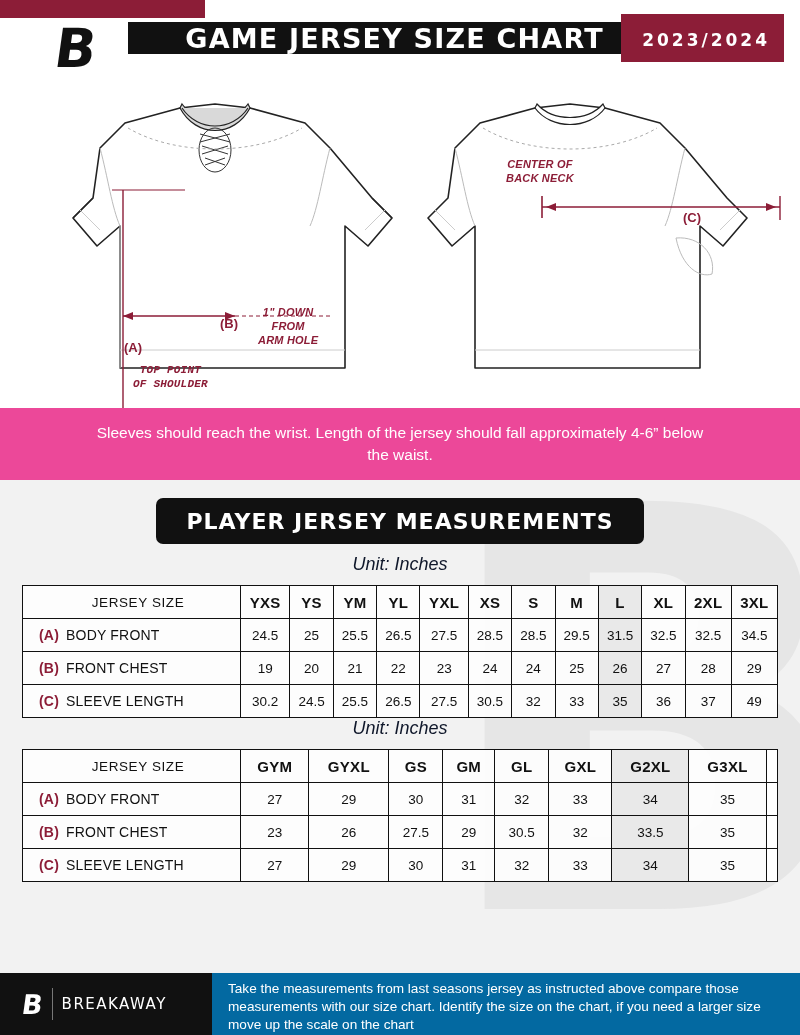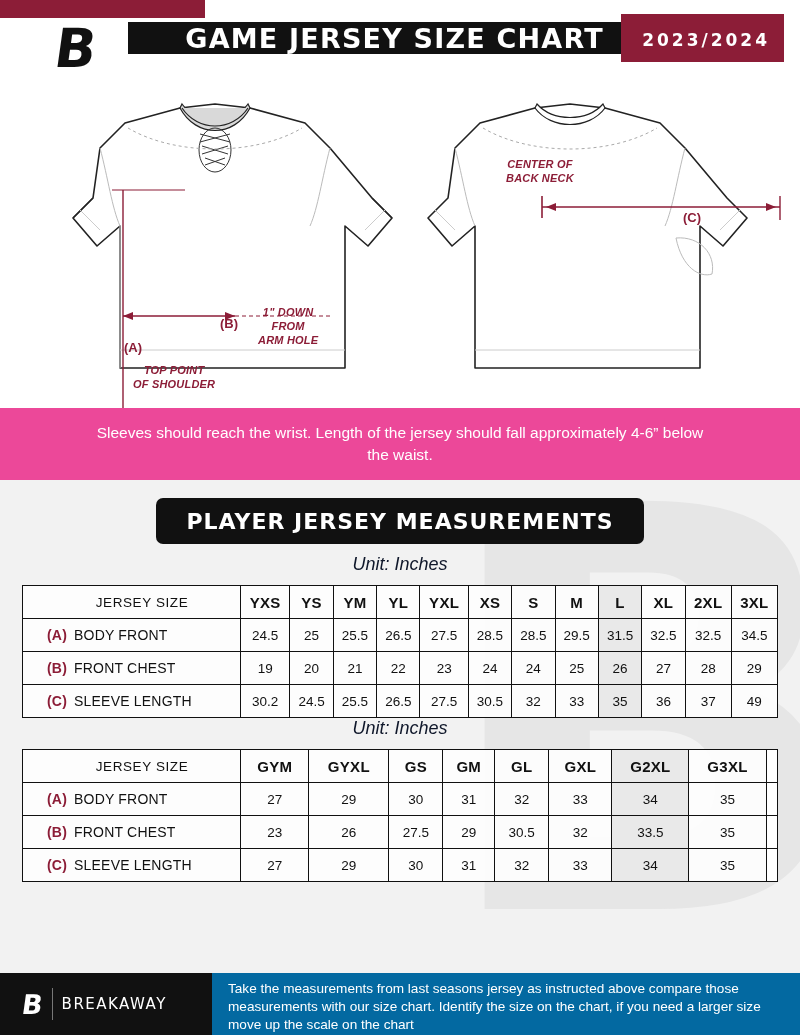--- a/index.html
+++ b/index.html
@@ -157,21 +157,21 @@
     font-weight: normal;
     white-space: nowrap;
   }
   thead th {
     font-weight: bold;
     font-size: 15px;
     letter-spacing: .3px;
   }
   .rowlabel {
     text-align: left;
-    padding-left: 24px;
+    padding-left: 16px;
     font-size: 14px;
     letter-spacing: .2px;
     width: 218px;
   }
   .rowlabel .tag {
     color: #8c1d37;
     font-weight: bold;
     margin-right: 7px;
   }
   .hdr-size {
@@ -313,21 +313,21 @@
         <polygon points="546,129 556,125 556,133" fill="#8c1d37"></polygon>
         <polygon points="776,129 766,125 766,133" fill="#8c1d37"></polygon>
       </g>
     </svg>
 
     <div class="ilabel" style="left:506px; top:80px; white-space:pre;">CENTER OF
 BACK NECK</div>
     <div class="ilabel" style="left:258px; top:228px; white-space:pre;">1" DOWN
 FROM
 ARM HOLE</div>
-    <div class="ilabel" style="left:133px; top:286px; white-space:pre;">TOP POINT
+    <div class="ilabel" style="left:133px; top:286px; white-space:pre;font-family:Liberation Mono, monospace;">TOP POINT
 OF SHOULDER</div>
     <div class="ptag" style="left:124px; top:262px;">(A)</div>
     <div class="ptag" style="left:220px; top:238px;">(B)</div>
     <div class="ptag" style="left:683px; top:132px;">(C)</div>
   </div>
 
   <div class="note">Sleeves should reach the wrist. Length of the jersey should fall approximately 4-6” below the waist.</div>
 
   <div class="banner-wrap">
     <div class="banner">PLAYER JERSEY MEASUREMENTS</div>

